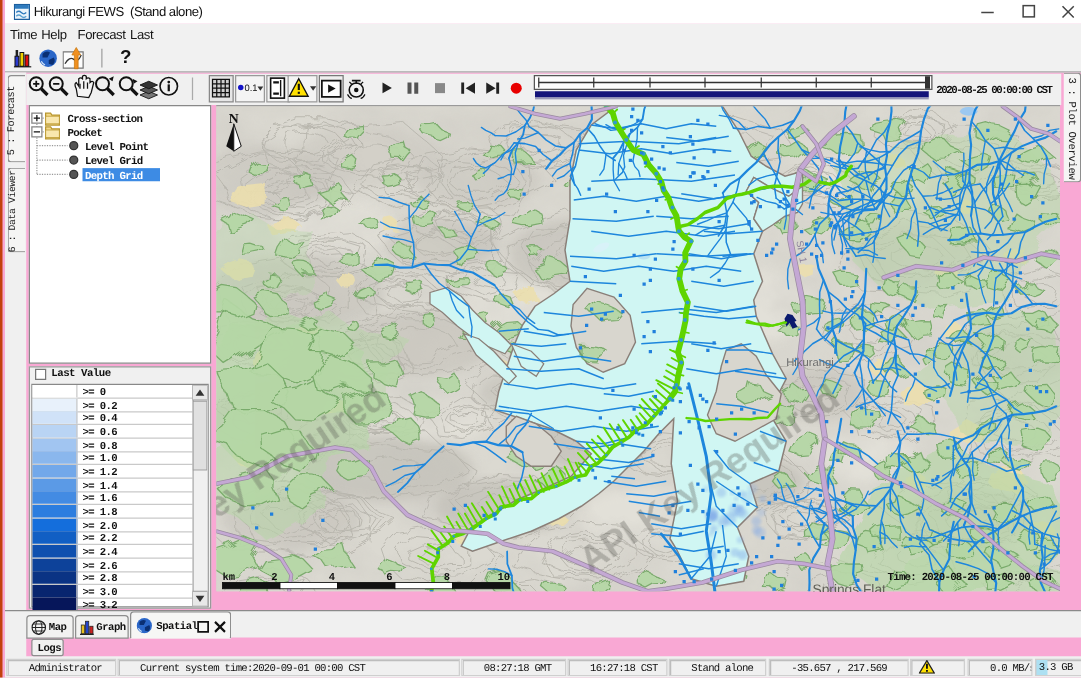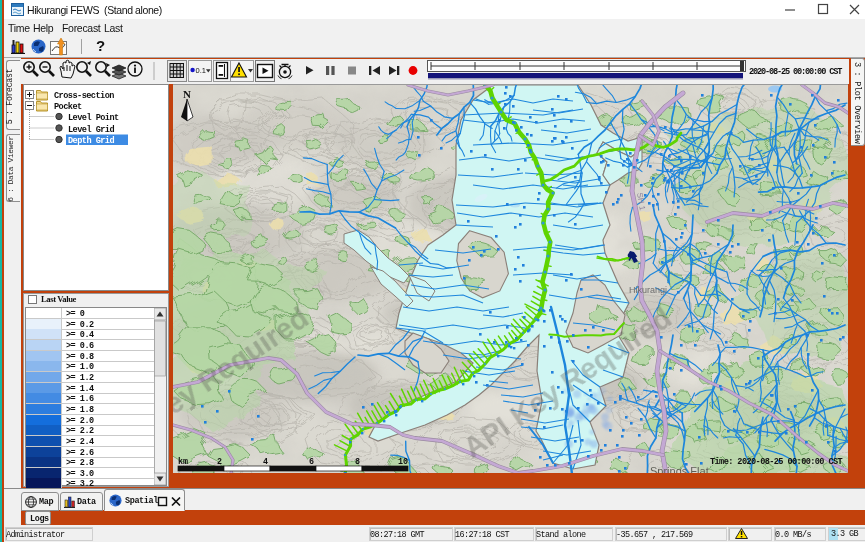--- a/index.html
+++ b/index.html
@@ -1,37 +1,37 @@
 <!DOCTYPE html>
 <html><head><meta charset="utf-8"><style>
 *{margin:0;padding:0;box-sizing:border-box}
 html,body{width:865px;height:542px;overflow:hidden;font-family:"Liberation Sans",sans-serif;background:#f0f0f0}
-#win{position:absolute;left:0;top:0;width:865px;height:542px;background:#c2410c;border-left:2px solid #14b8a6}
+#win{position:absolute;left:0;top:0;width:865px;height:542px;background:#f9a8d4;border-left:2px solid #c2410c}
 .abs{position:absolute}
-.mono{font-family:Liberation Serif, serif}
+.mono{font-family:Liberation Mono, monospace}
 #titlebar{position:absolute;left:2px;top:0;width:863px;height:19px;background:#fff}
 #menubar{position:absolute;left:2px;top:19px;width:863px;height:17px;background:#f1f1f1;font-size:10.5px;letter-spacing:-0.3px;color:#161616}
 #menubar span{position:absolute;top:3px}
 #toolbar1{position:absolute;left:2px;top:36px;width:863px;height:22px;background:#f1f1f1;border-bottom:1px solid #a8a8a8}
 #toolbar2{position:absolute;left:19px;top:59px;width:828px;height:25px;background:#f0f0f0}
 #lefttabs{position:absolute;left:2px;top:58px;width:17px;height:469px;background:#f0f0f0}
 .vtab{position:absolute;left:2px;width:14px;background:#f5f5f4;border:1px solid #8e8e8e;border-right:none;border-radius:3px 0 0 3px}
 .vtab div{position:absolute;white-space:nowrap;font-size:8.5px;color:#222;font-family:"Liberation Mono",monospace;letter-spacing:-0.3px;transform:rotate(-90deg)}
 #righttab{position:absolute;left:849px;top:58px;width:14px;height:88px;background:#f5f5f4;border:1px solid #8e8e8e;border-left:none;border-radius:0 3px 3px 0}
 #treepanel{position:absolute;left:21px;top:84px;width:146px;height:207px;background:#fff;border:1px solid #888;font-family:"Liberation Mono",monospace;font-size:9px;font-weight:bold;color:#111}
 #legendpanel{position:absolute;left:21px;top:293px;width:146px;height:194px;background:#f0f0f0;border:1px solid #999}
 #legendlist{position:absolute;left:1px;top:13px;width:142px;height:179px;background:#fff;border:1px solid #888}
 .lrow{position:absolute;left:0;width:140px;height:11px;border-bottom:1px solid #c9c9c9;font-family:"Liberation Mono",monospace;font-size:8.5px;font-weight:bold;color:#111}
 .lrow .sw{position:absolute;left:0;top:0;width:36px;height:10px;border-right:1px solid #c9c9c9}
 .lrow .tx{position:absolute;left:40px;top:1px;letter-spacing:-0.5px}
 #mapbox{position:absolute;left:171px;top:84px;width:675px;height:389px;background:#d6d4cc;overflow:hidden;border-top:1px solid #9a9a9a}
 #tabsrow{position:absolute;left:2px;top:488px;width:863px;height:22px;background:#f0f0f0;border-top:1px solid #8a8a8a}
 .btab{position:absolute;background:#f2f2f1;border:1px solid #8e8e8e;border-radius:3px 3px 0 0;font-family:"Liberation Mono",monospace;font-size:8.5px;font-weight:bold;color:#111}
 #statusbar{position:absolute;left:2px;top:525px;width:863px;height:17px;background:#f0f0f0;font-family:"Liberation Mono",monospace;font-size:8.5px;color:#111}
-.scell{position:absolute;top:2px;height:14px;border:1px solid #cfcfcf;box-shadow:inset 1px 1px 0 #bdbdbd;padding:2px 0;white-space:nowrap;overflow:hidden;letter-spacing:-0.6px}
+.scell{position:absolute;top:2px;height:14px;border:1px solid #cfcfcf;box-shadow:inset 1px 1px 0 #bdbdbd;padding:2px 17px;white-space:nowrap;overflow:hidden;letter-spacing:-0.6px}
 </style></head><body>
 <div id="win">
   <div id="titlebar">
     <svg class="abs" style="left:7px;top:3px" width="13" height="13" viewBox="0 0 13 13">
         <rect x="0.5" y="0.5" width="12" height="12" fill="#eaf4fb" stroke="#1d5f9e"></rect>
         <rect x="1" y="1" width="11" height="3" fill="#2e7bbe"></rect>
         <path d="M2 7 q2 -2 4 0 t4 0" stroke="#2e7bbe" fill="none"></path>
         <path d="M2 10 q2 -2 4 0 t4 0" stroke="#5aa0d0" fill="none"></path>
       </svg>
     <span class="abs" style="left:23px;top:4px;font-size:10.5px;letter-spacing:-0.4px;color:#111">Hikurangi FEWS&nbsp; (Stand alone)</span>
@@ -1770,40 +1770,41 @@
         </svg>
         <span class="abs" style="left:17px;top:4px;letter-spacing:-0.4px">Map</span>
       </div>
       <div class="btab" style="left:56px;top:3px;width:43px;height:19px">
         <svg class="abs" style="left:3px;top:3px" width="12" height="12" viewBox="0 0 12 12">
           <rect x="1" y="4" width="2.6" height="7" fill="#e8c020" stroke="#222" stroke-width="0.6"></rect>
           <rect x="4.4" y="1" width="2.6" height="10" fill="#2244cc" stroke="#222" stroke-width="0.6"></rect>
           <rect x="7.8" y="5" width="2.6" height="6" fill="#cc2222" stroke="#222" stroke-width="0.6"></rect>
           <line x1="0" y1="11.5" x2="11" y2="11.5" stroke="#222"></line>
         </svg>
-        <span class="abs" style="left:16px;top:4px;letter-spacing:-0.4px">Data</span>
+        <span class="abs" style="left:16px;top:4px;letter-spacing:-0.4px">Graph</span>
       </div>
       <div class="btab" style="left:100px;top:0px;width:81px;height:22px;background:#f6f6f5;border-bottom:1px solid #f6f6f5">
         <svg class="abs" style="left:4px;top:4px" width="13" height="13" viewBox="0 0 15 15">
           <circle cx="7.5" cy="7.5" r="7" fill="#2a66c8"></circle>
           <path d="M3 4 q3 -3 6 -1 l-2 4 -4 0z M8 9 l4 -2 q2 3 -1 6 l-3 -1z" fill="#0a2f73"></path>
           <path d="M2 10 a7 7 0 0 0 3 3" stroke="#cfe2f8" fill="none"></path>
         </svg>
         <span class="abs" style="left:20px;top:6px;letter-spacing:-0.4px">Spatial</span>
         <svg class="abs" style="left:52px;top:6px" width="26" height="11" viewBox="0 0 26 11">
           <rect x="1.5" y="1.5" width="8" height="8" fill="none" stroke="#111" stroke-width="1.4"></rect>
           <path d="M15 1.5 l8 8 M23 1.5 l-8 8" stroke="#111" stroke-width="1.7"></path>
         </svg>
       </div>
       <div class="btab" style="left:21px;top:22px;width:26px;height:14px;border-radius:2px;background:#f1f1f0">
         <span class="abs" style="left:4px;top:1.5px;letter-spacing:-0.4px">Logs</span>
       </div>
     </div>
   <div id="statusbar">
       <div class="scell" style="left:1px;width:88px">Administrator</div>
+      <div class="scell" style="left:90px;width:274px">Current system time:2020-09-01 00:00 CST</div>
       <div class="scell" style="left:365px;width:84px">08:27:18 GMT</div>
       <div class="scell" style="left:450px;width:80px">16:27:18 CST</div>
       <div class="scell" style="left:531px;width:78px">Stand alone</div>
       <div class="scell" style="left:611px;width:112px">-35.657 , 217.569</div>
       <div class="scell" style="left:724px;width:44px">
         <svg width="13" height="11" viewBox="0 0 13 11" style="position:absolute;left:6px;top:0px">
           <path d="M6.5 0.5 L12.5 10.5 L0.5 10.5 Z" fill="#ffe000" stroke="#222"></path>
           <rect x="5.8" y="3" width="1.5" height="4" fill="#111"></rect>
           <rect x="5.8" y="8" width="1.5" height="1.4" fill="#111"></rect>
         </svg>

